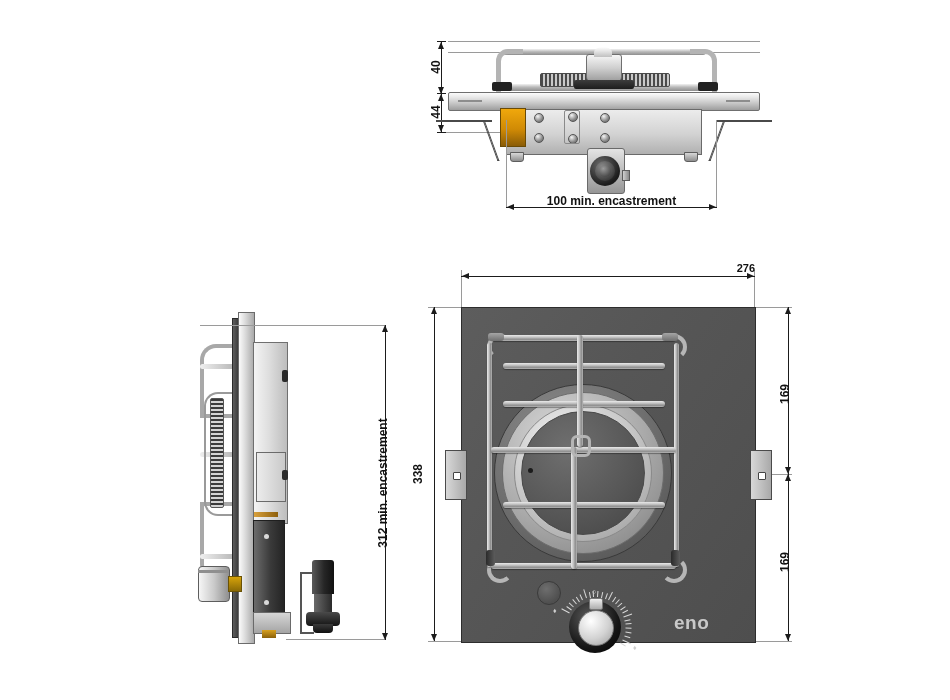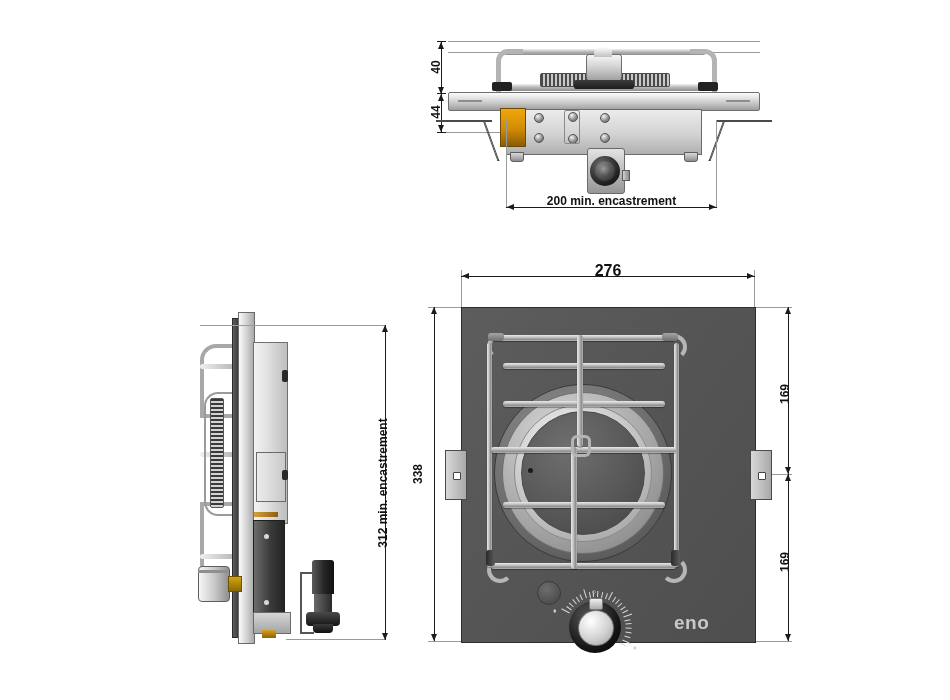--- a/index.html
+++ b/index.html
@@ -231,21 +231,21 @@
       <div class="conn-ring" style="left:11px;top:13px;width:20px;height:20px;background:radial-gradient(circle at 36% 30%,#8d8d8d,#3a3a3a 75%);"></div>
       <div class="conn-ring" style="left:15px;top:17px;width:12px;height:12px;background:radial-gradient(circle at 36% 30%,#9b9b9b,#4a4a4a 75%);"></div>
       <div style="position:absolute;left:38px;top:22px;width:6px;height:9px;background:linear-gradient(90deg,#d0d0d0,#8a8a8a);border:1px solid #5d5d5d;"></div>
     </div>
 
     <div class="extline v" style="left:506px;top:120px;height:88px;"></div>
     <div class="extline v" style="left:716px;top:120px;height:88px;"></div>
     <div class="dimline h" style="left:506px;top:207px;width:211px;"></div>
     <div class="arrow left" style="left:507px;top:204px;"></div>
     <div class="arrow right" style="left:709px;top:204px;"></div>
-    <div class="dimtext" style="left:506px;top:195px;width:211px;text-align:center;font-size:12px;">200  min. encastrement</div>
+    <div class="dimtext" style="left:506px;top:195px;width:211px;text-align:center;font-size:12px;">100  min. encastrement</div>
   </div>
 
   <div>
     <div id="view-side">
 
       <div style="position:absolute;left:4px;top:32px;width:42px;height:66px;border:4px solid #a8a8a8;border-right:none;border-radius:16px 0 0 0;"></div>
       <div style="position:absolute;left:4px;top:190px;width:42px;height:70px;border:4px solid #a8a8a8;border-right:none;border-radius:0 0 0 16px;"></div>
       <div class="side-grate-bar" style="left:4px;top:52px;width:44px;height:5px;"></div>
       <div class="side-grate-bar" style="left:4px;top:140px;width:44px;height:5px;"></div>
       <div class="side-grate-bar" style="left:4px;top:242px;width:44px;height:5px;"></div>
@@ -296,21 +296,21 @@
     <div class="extline v" style="left:754px;top:270px;height:44px;"></div>
     <div class="extline h" style="left:428px;top:307px;width:40px;"></div>
     <div class="extline h" style="left:748px;top:307px;width:44px;"></div>
     <div class="extline h" style="left:428px;top:641px;width:40px;"></div>
     <div class="extline h" style="left:748px;top:641px;width:44px;"></div>
     <div class="extline h" style="left:744px;top:474px;width:48px;"></div>
 
     <div class="dimline h" style="left:461px;top:276px;width:294px;"></div>
     <div class="arrow left" style="left:462px;top:273px;"></div>
     <div class="arrow right" style="left:747px;top:273px;"></div>
-    <div class="dimtext" style="left:461px;top:263px;width:294px;text-align:center;font-size:16px;">276</div>
+    <div class="dimtext" style="left:461px;top:263px;width:294px;text-align:right;font-size:11px;">276</div>
 
     <div class="dimline v" style="left:434px;top:307px;height:334px;"></div>
     <div class="arrow up" style="left:431px;top:307px;"></div>
     <div class="arrow down" style="left:431px;top:634px;"></div>
     <div class="dimtext rot90" style="left:398px;top:468px;width:40px;text-align:center;font-size:12px;">338</div>
 
     <div class="dimline v" style="left:788px;top:307px;height:167px;"></div>
     <div class="arrow up" style="left:785px;top:307px;"></div>
     <div class="arrow down" style="left:785px;top:467px;"></div>
     <div class="dimtext rot90" style="left:763px;top:388px;width:44px;text-align:center;font-size:12px;">169</div>

